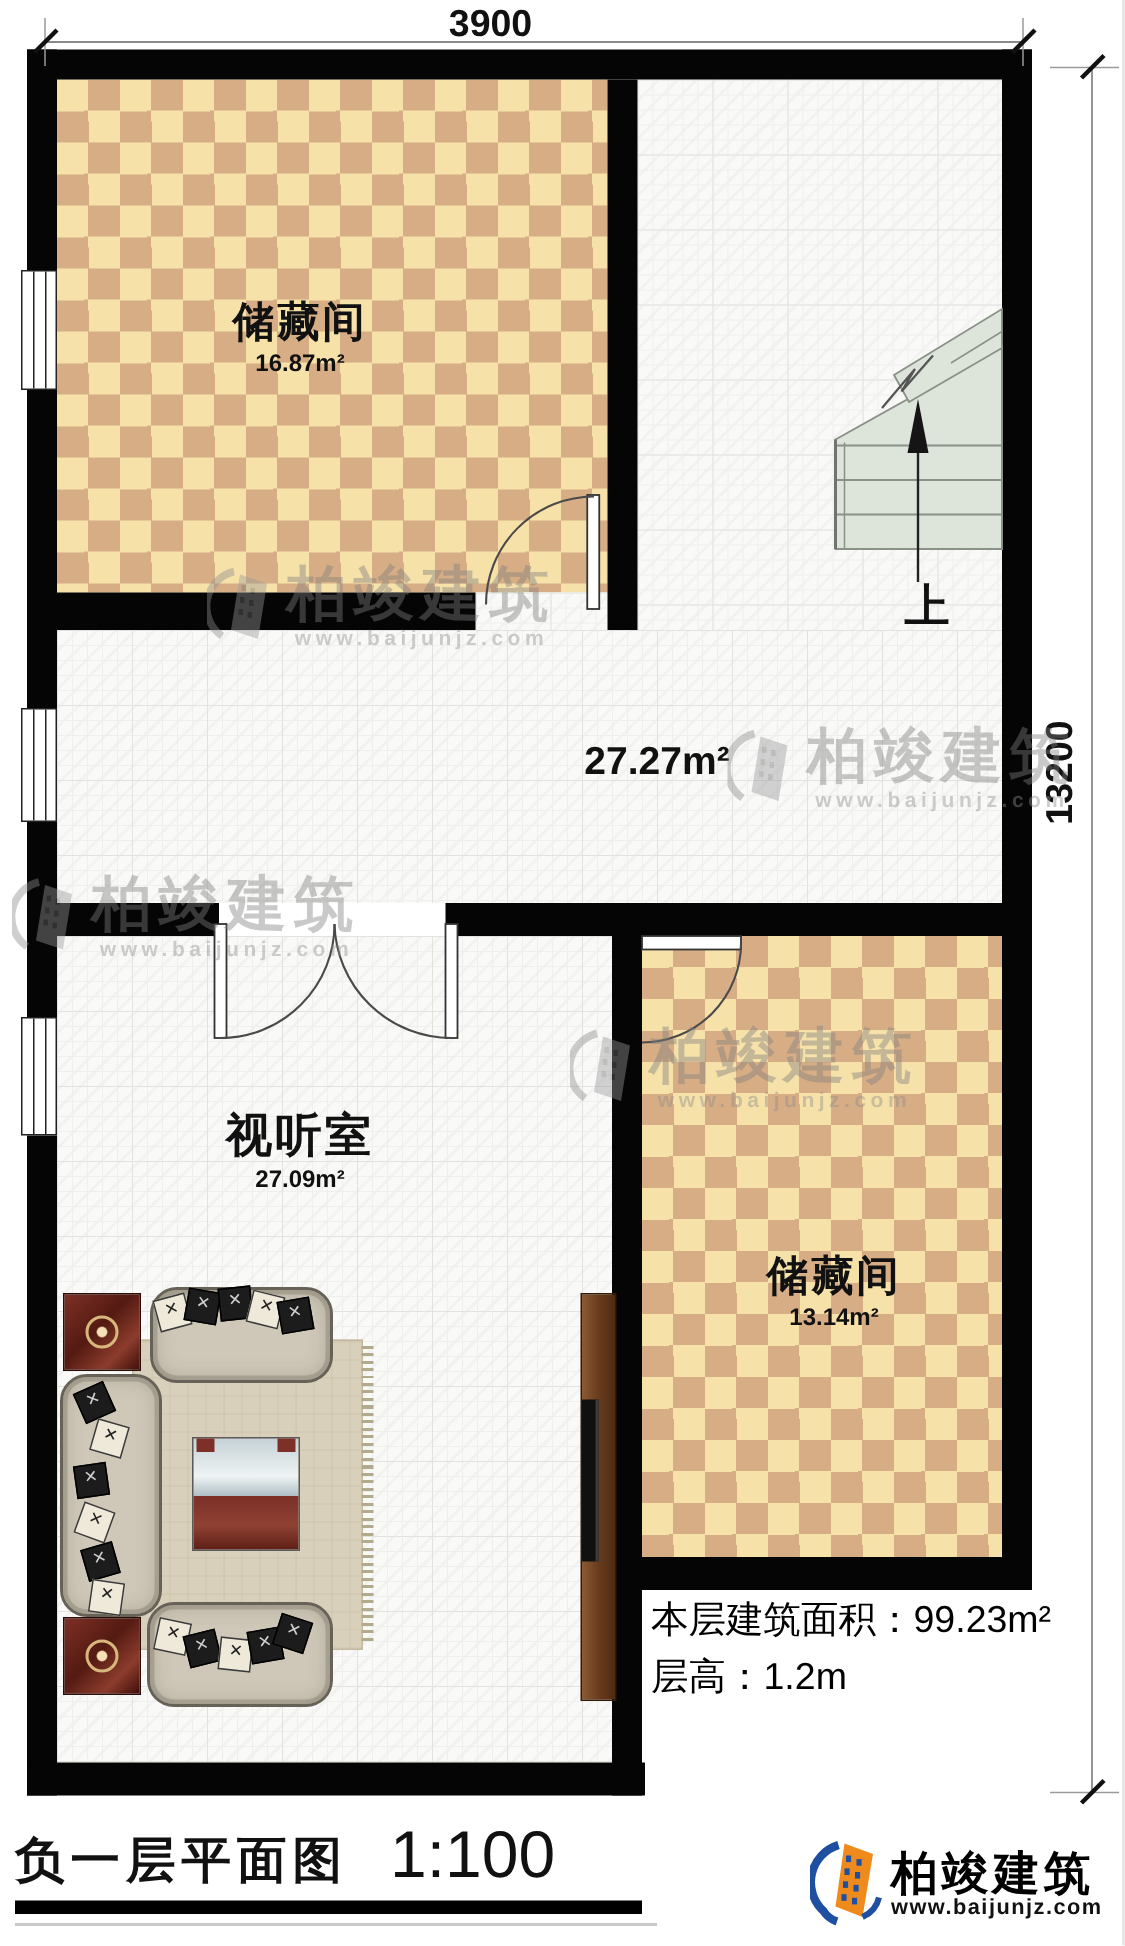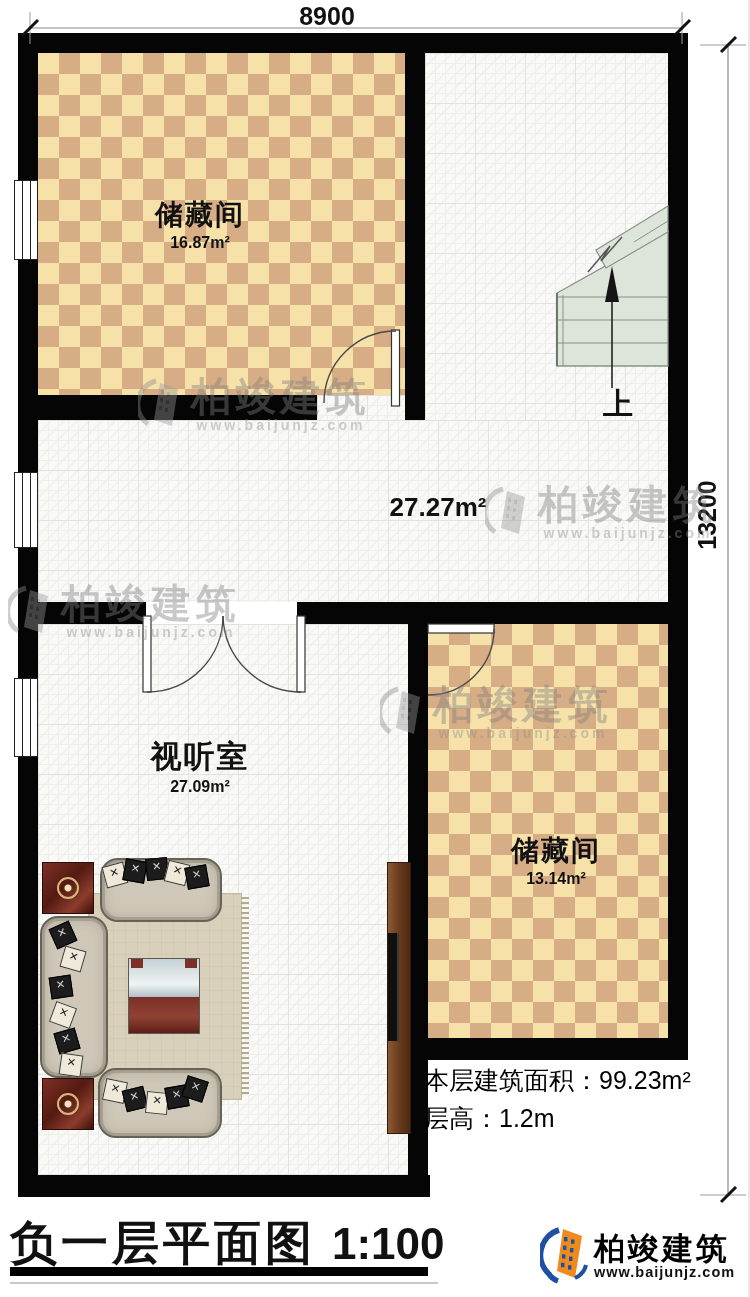--- a/index.html
+++ b/index.html
@@ -55,22 +55,22 @@
   .coffee::before{left:2px;} .coffee::after{right:2px;}
   .tvcab{background:linear-gradient(90deg,#8a5a33 0%,#693c1d 50%,#4e2a12 100%);border:1px solid #331a08;}
   .tv{background:#101010;border-right:2px solid #3c3c3c;}
   
   .wm{position:absolute;display:flex;align-items:flex-start;opacity:0.42;pointer-events:none;}
   .wm-body{margin-left:5px;text-align:center;}
   .wm-name{font-size:40px;font-weight:800;color:#7f7f7f;letter-spacing:5px;line-height:1.0;}
   .wm-url{font-size:14px;font-weight:700;color:#8d8d8d;letter-spacing:3px;margin-top:1px;}
   
   .title-row{left:10px;top:1212px;color:#111;white-space:nowrap;}
-  .title-name{font-size:47px;font-weight:600;letter-spacing:4px;}
-  .title-scale{font-size:44px;font-weight:700;margin-left:16px;}
+  .title-name{font-size:33px;font-weight:600;letter-spacing:4px;}
+  .title-scale{font-size:44px;font-weight:400;margin-left:28px;}
   .rule-thick{left:10px;top:1267px;width:418px;height:9px;background:#000;}
   .rule-thin{left:10px;top:1282px;width:428px;height:2px;background:#c9c9c9;}
   .brand-name{left:594px;top:1228px;font-size:31px;font-weight:800;color:#000;letter-spacing:3px;}
   .brand-url{left:594px;top:1264px;font-size:14.5px;font-weight:700;color:#111;letter-spacing:1px;}
 </style>
 </head>
 <body>
 
 <div class="plan">
 
@@ -215,24 +215,24 @@
   <div class="abs roomlab" style="left:200px;top:736px;">
     <div class="room-name" style="font-size:31px;">视听室</div>
     <div class="room-area">27.09m²</div>
   </div>
   <div class="abs roomlab" style="left:556px;top:832px;">
     <div class="room-name">储藏间</div>
     <div class="room-area">13.14m²</div>
   </div>
   <div class="abs up-label" style="left:618px;top:384px;">上</div>
 
-  <div class="abs dim" style="left:327px;top:2px;transform:translateX(-50%);">8900</div>
+  <div class="abs dim" style="left:327px;top:2px;transform:translateX(-50%);">3900</div>
   <div class="abs dim dim-right" style="left:707px;top:515px;">13200</div>
 
-  <div class="abs info" style="left:424px;top:1062px;">
+  <div class="abs info" style="left:434px;top:1062px;">
     <div>本层建筑面积：99.23m²</div>
     <div>层高：1.2m</div>
   </div>
 
   <div class="wm" style="left:138px;top:376px;">
     <svg width="48" height="54" viewBox="0 0 48 54">
       <path d="M18,5 A24,24 0 0 0 10,48" fill="none" stroke="#8d8d8d" stroke-width="5"></path>
       <polygon points="22,7 40,13 34,50 16,44" fill="#9a9a9a"></polygon>
       <g fill="#6f6f6f">
           <rect x="23" y="14" width="3" height="4"></rect>

